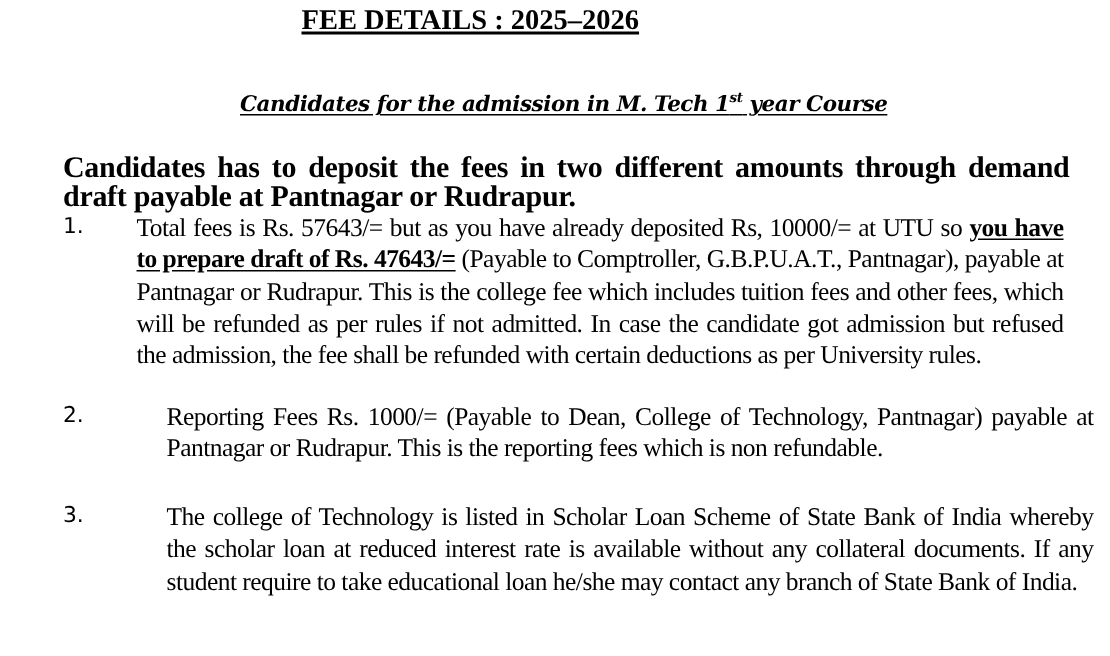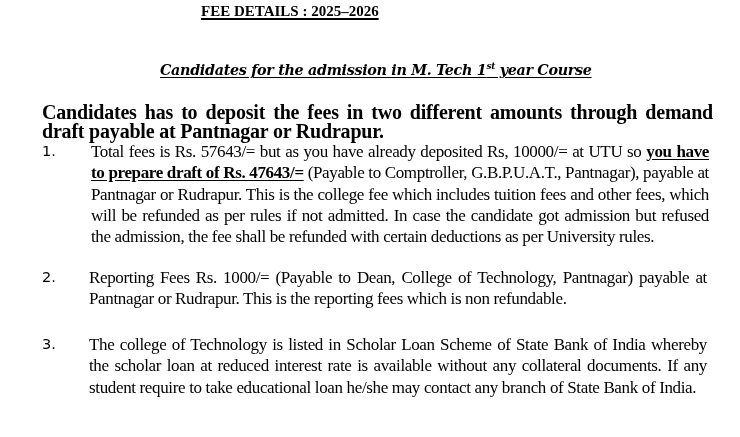--- a/index.html
+++ b/index.html
@@ -1,40 +1,40 @@
 <!DOCTYPE html>
 <html><head>
 <meta charset="utf-8">
 <style>
   html, body { margin: 0; padding: 0; background: #ffffff; }
   body { width: 740px; height: 437px; overflow: hidden; position: relative; color: #000; }
   .title {
     position: absolute; left: 201px; top: 3px;
-    font-family: "Liberation Serif", serif; font-weight: bold; font-size: 15px;
+    font-family: "Liberation Serif", serif; font-weight: bold; font-size: 19px;
     text-decoration: underline; text-decoration-thickness: 1.5px; text-underline-offset: 2px;
     white-space: nowrap;
   }
   .subtitle {
     position: absolute; left: 160px; top: 61px;
     font-family: "DejaVu Serif", serif; font-weight: bold; font-style: italic; font-size: 14.3px;
     text-decoration: underline; text-underline-offset: 2px; white-space: nowrap; letter-spacing: -0.3px;
   }
   .subtitle sup { font-size: 9px; vertical-align: 6px; }
   .intro {
     position: absolute; left: 42px; top: 103px; width: 671px;
     font-family: "Liberation Serif", serif; font-weight: bold; font-size: 20px; line-height: 19px;
     text-align: justify; text-align-last: left; letter-spacing: -0.2px;
   }
   .item { position: absolute; left: 42px; width: 671px; }
   .num {
     position: absolute; left: 0; top: 0;
     font-family: "DejaVu Sans", sans-serif; font-size: 14.5px; line-height: 21px;
   }
   .text {
-    margin-left: 47px; width: 618px;
+    margin-left: 69px; width: 618px;
     font-family: "Liberation Serif", serif; font-size: 17px; line-height: 21.3px;
     text-align: justify; letter-spacing: -0.35px;
   }
   .text .emph { font-weight: bold; text-decoration: underline; text-underline-offset: 2px; }
   #item1 { top: 141px; }
   #item1 .text { margin-left: 49px; }
   #item2 { top: 267px; }
   #item3 { top: 334px; }
 </style>
 </head>

